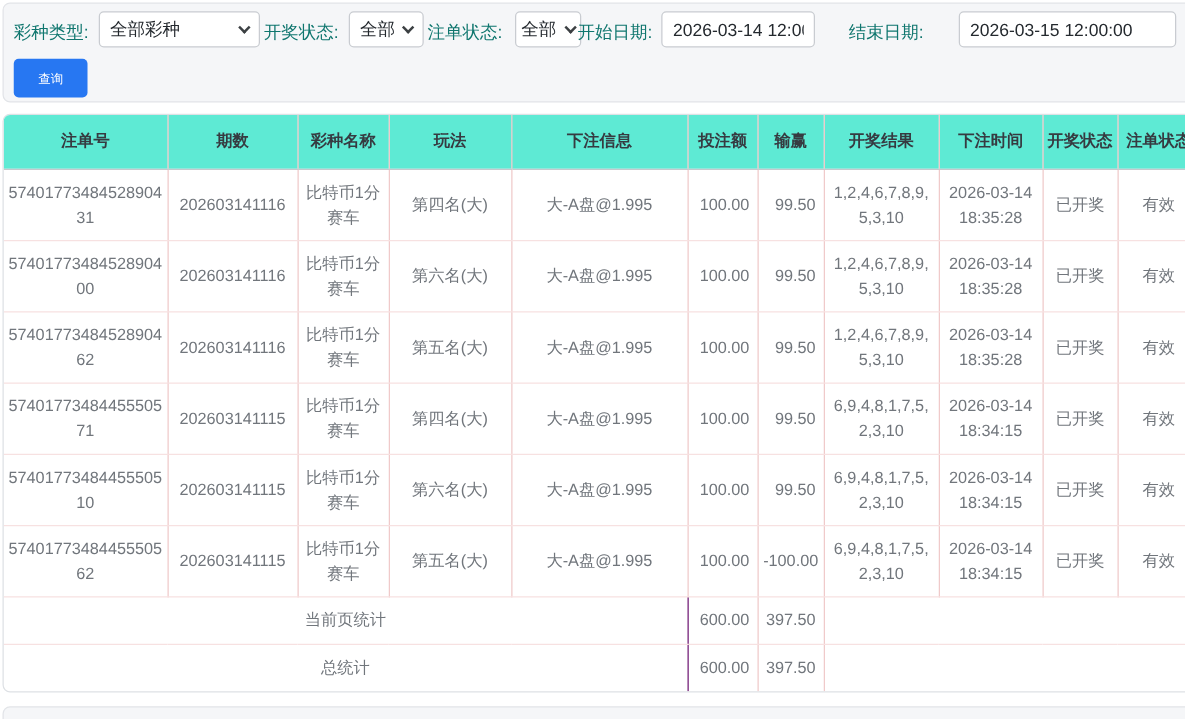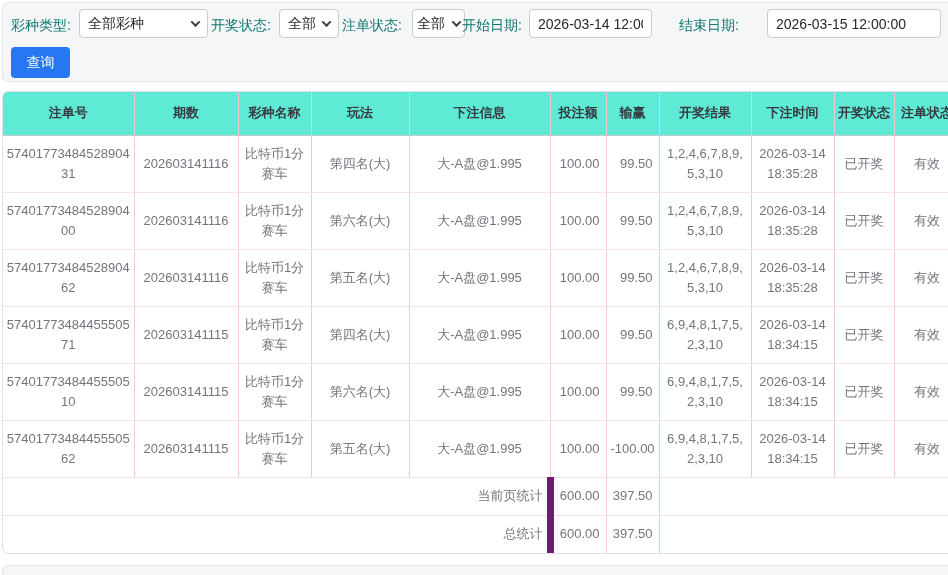--- a/index.html
+++ b/index.html
@@ -12,37 +12,37 @@
   #filter-bar { left:2px; top:2px; width:958px; height:80px; }
   .flabel { position:absolute; top:14px; font-size:14px; color:#0f766e; }
   .ctrl { position:absolute; top:6px; height:29px; background:#fff; border:1px solid #c9ccd1;
     border-radius:4px; font-size:14px; color:#24292e; }
   .sel { display:flex; align-items:center; padding:0 8px; cursor:pointer; }
   .sel .txt { flex:1; white-space:nowrap; overflow:hidden; }
   .chev { width:7px; height:7px; border-right:2px solid #3c4043; border-bottom:2px solid #3c4043;
     transform:rotate(45deg) translate(-1px,-1px); flex:none; margin-left:4px; }
   input.ctrl { padding:0 8px; outline:none; }
   #query-btn { position:absolute; left:8px; top:44px; width:59px; height:31px;
-    background:#2777f2; color:#fff; font-size:14px; border:none; border-radius:4px; cursor:pointer; }
+    background:#2777f2; color:#fff; font-size:10px; border:none; border-radius:4px; cursor:pointer; }
 
   
   #table-card { left:2px; top:91px; width:958px; height:463px; background:#fff;
     border:1px solid #dee1e5; border-radius:6px; overflow:hidden; }
   table { border-collapse:collapse; table-layout:fixed; width:957px; }
   th, td { vertical-align:middle; text-align:center; font-size:13px; line-height:20px; }
   th { height:43px; background:#5eead4; color:#363b41; font-weight:bold;
     border-right:1px solid #f0caca; border-bottom:1px solid #c6c9cd; }
   td { color:#71767c; border-right:1px solid #f0caca; border-bottom:1px solid #f7e1e1; padding:2px 4px; }
   tr.data-row { height:57px; }
   td.num { text-align:right; padding-right:6px; }
   td.brk { word-break:break-all; padding:2px 3px; }
   tr.sum-row { height:38px; }
   tr.sum-row td { border-right:none; border-bottom:1px solid #f7e1e1; }
   tr.sum-row td.vline { border-right:1px solid #f0caca;margin-left:44px; }
-  tr.sum-row td.sum-label { border-right:7px solid #701a75;text-align:right; }
+  tr.sum-row td.sum-label { border-right:1px solid #701a75; }
   tr.sum-row:last-child td { border-bottom:none; }
 
   
   #pagination-panel { left:2px; top:565px; width:958px; height:30px; }
 </style>
 </head>
 <body>
 
 <div class="card" id="filter-bar">
   <span class="flabel" style="left:8px">彩种类型:</span>

